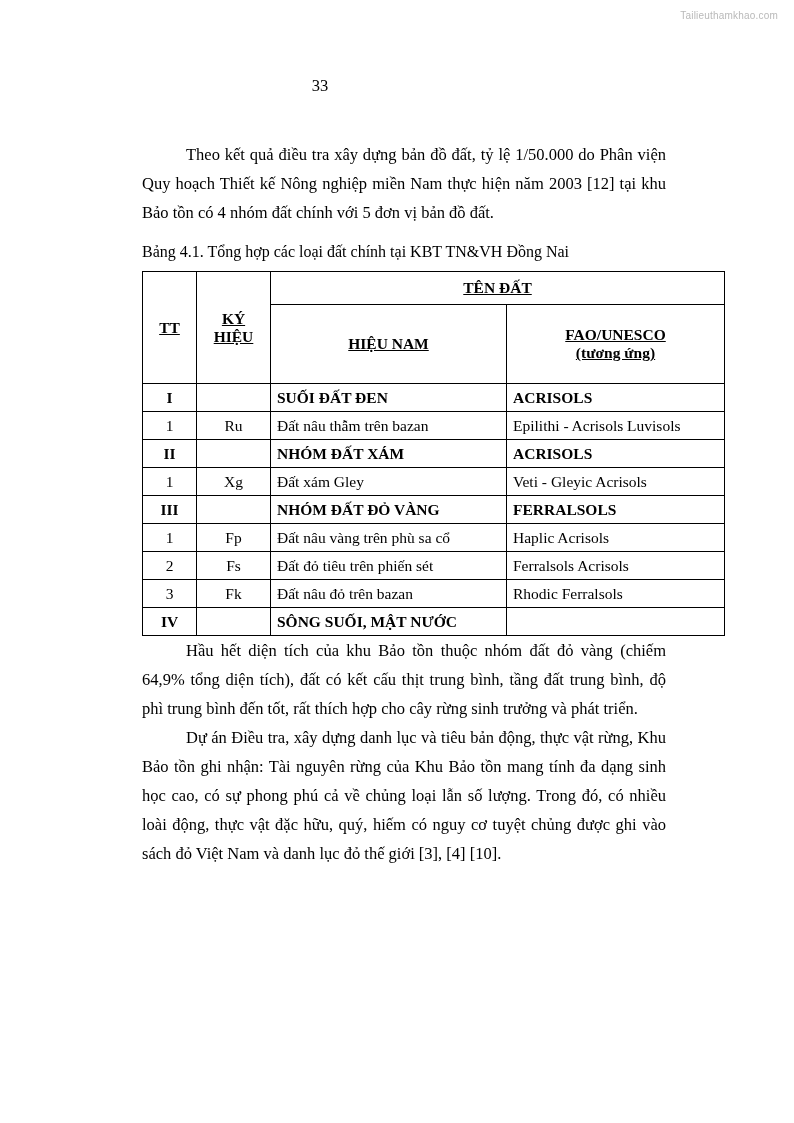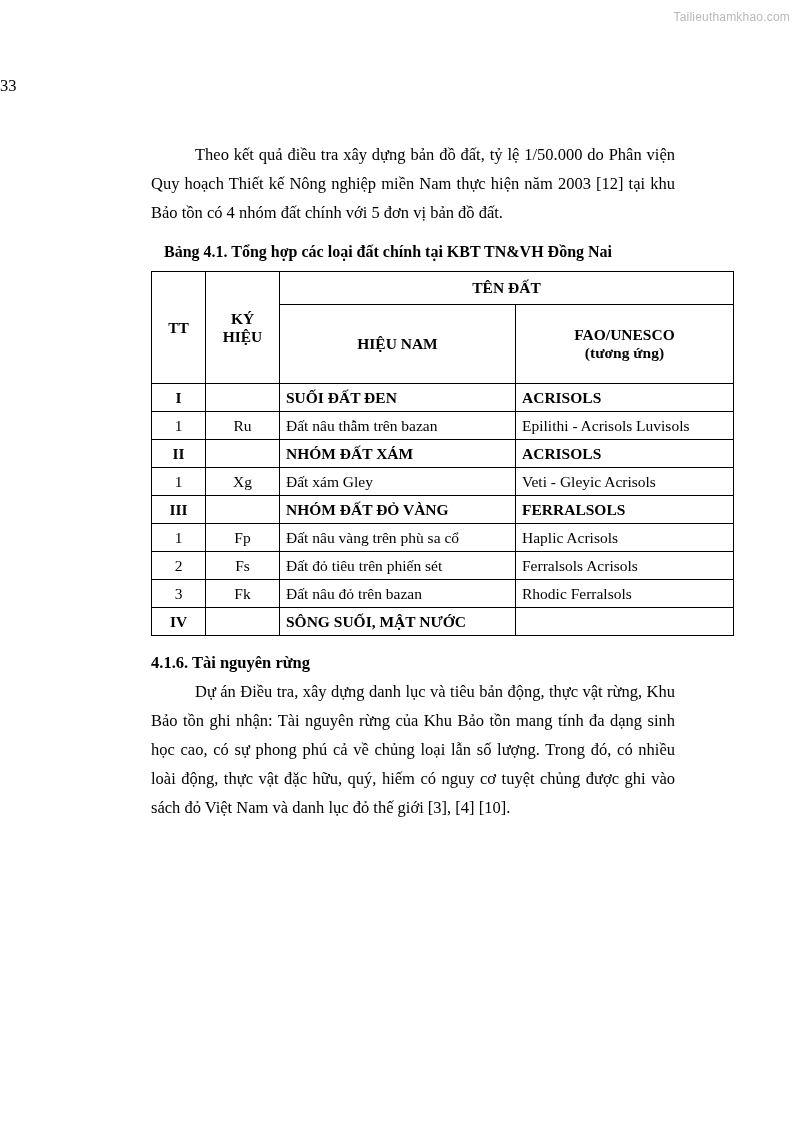--- a/index.html
+++ b/index.html
@@ -18,53 +18,53 @@
   .page {
     position: absolute;
     top: 0; left: 0;
     width: 794px;
     height: 1123px;
     box-sizing: border-box;
   }
   .watermark {
     position: absolute;
     top: 10px;
-    right: 4px;
+    right: 16px;
     font-family: "Liberation Sans", sans-serif;
-    font-size: 12px;
+    font-size: 10px;
     color: #b9b9b9;
     letter-spacing: 0.2px;
   }
   .page-number {
     position: absolute;
     top: 76px;
     left: 0;
     width: 640px;
-    text-align: left;
+    text-align: center;
     font-size: 16.5px;
   }
   .content {
     position: absolute;
     top: 140px;
-    left: 139px;
+    left: 130px;
     width: 524px;
     padding-left: 12px;
   }
   p.body-text {
     margin: 0 0 0 0;
     font-size: 16.5px;
     line-height: 29px;
     text-align: justify;
     text-indent: 44px;
     text-justify: inter-word;
   }
   .caption {
-    margin: 14px 0 8px 13px;
+    margin: 14px 0 8px 0;
     font-size: 16px;
-    font-weight: bold;
+    font-weight: normal;
     line-height: 22px;
   }
   table.soil {
     border-collapse: collapse;
     width: 582px;
     margin-left: 0px;
     table-layout: fixed;
   }
   table.soil td, table.soil th {
     border: 1px solid #000000;
@@ -76,20 +76,21 @@
   .col-ky { width: 74px; }
   .col-vn { width: 236px; }
   .col-fao { width: 218px; }
   .c-center { text-align: center; }
   .c-left { text-align: left; }
   .bold { font-weight: bold; }
   .hdr {
     font-weight: bold;
     text-align: center;
     font-size: 16px;
+    text-decoration: underline;
   }
   .hdr-tall { height: 72px; }
   .hdr-ten { height: 26px; }
   .row-h { height: 28px; }
   .row-group td { font-weight: bold; }
   .para-block { margin-top: 12px; }
   .section-head {
     margin: 12px 0 0 0;
     font-size: 16.5px;
     font-weight: bold;
@@ -187,19 +188,19 @@
         </tr>
         <tr class="row-h row-group">
           <td class="c-center bold">IV</td>
           <td class="c-center"></td>
           <td class="c-left">SÔNG SUỐI, MẬT NƯỚC</td>
           <td class="c-left"></td>
         </tr>
       </tbody>
     </table>
 
-
-    <div class="section-head">4.1.6. Tài nguyên rừng</div>
+    <p class="body-text para-block">Hầu hết diện tích của khu Bảo tồn thuộc nhóm đất đỏ vàng (chiếm 64,9% tổng diện tích), đất có kết cấu thịt trung bình, tầng đất trung bình, độ phì trung bình đến tốt, rất thích hợp cho cây rừng sinh trưởng và phát triển.</p>
+
 
     <p class="body-text tight">Dự án Điều tra, xây dựng danh lục và tiêu bản động, thực vật rừng, Khu Bảo tồn ghi nhận: Tài nguyên rừng của Khu Bảo tồn mang tính đa dạng sinh học cao, có sự phong phú cả về chủng loại lẫn số lượng. Trong đó, có nhiều loài động, thực vật đặc hữu, quý, hiếm có nguy cơ tuyệt chủng được ghi vào sách đỏ Việt Nam và danh lục đỏ thế giới [3], [4] [10].</p>
 
   </div>
 </div>
 
 </body></html>

